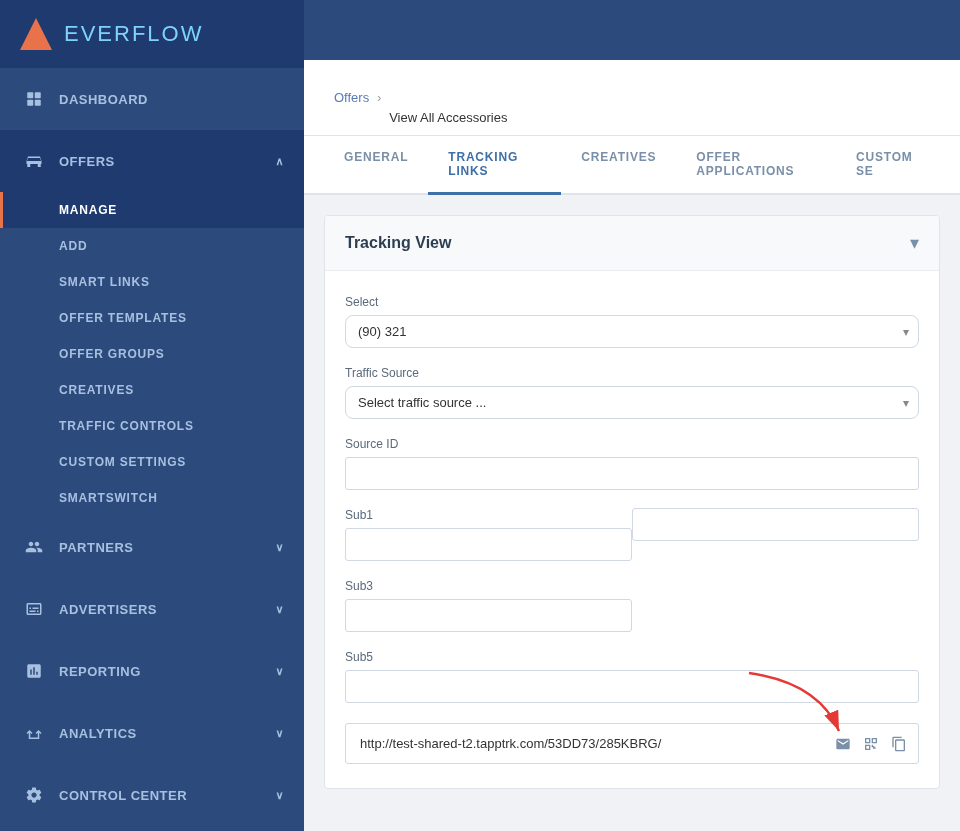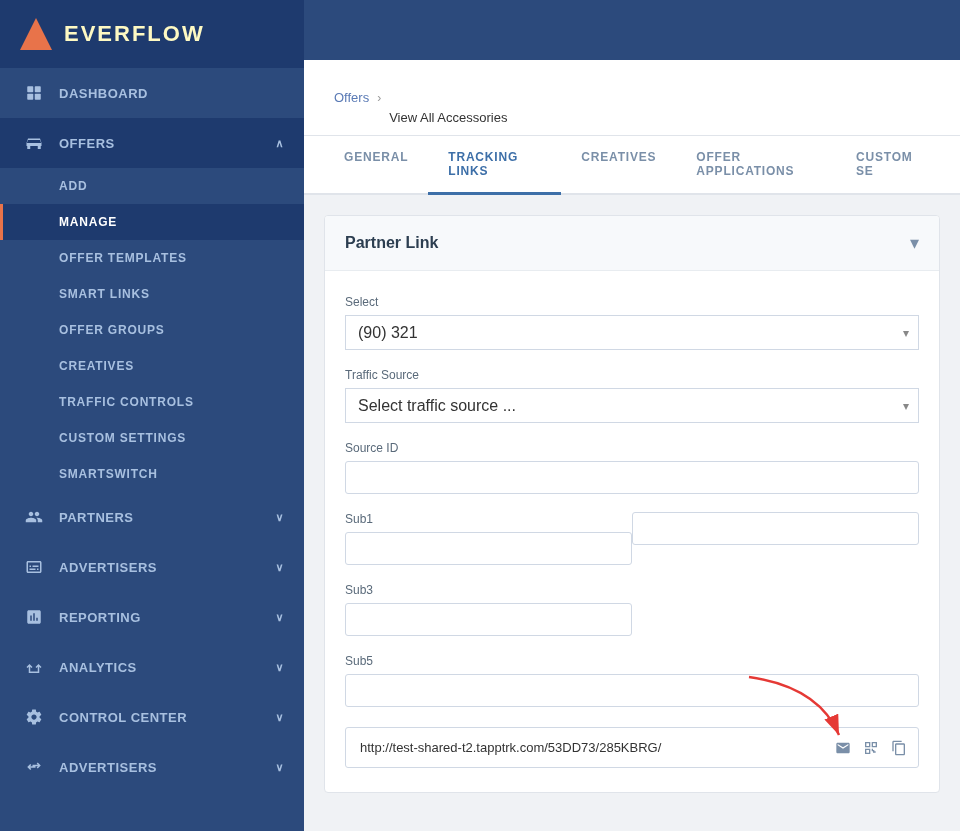--- a/index.html
+++ b/index.html
@@ -23,30 +23,30 @@
       gap: 12px;
     }
     .logo-icon {
       width: 32px;
       height: 32px;
       background: #e8734a;
       clip-path: polygon(50% 0%, 100% 100%, 0% 100%);
       flex-shrink: 0;
     }
     .logo-text {
-      color: #fef9c3;
+      color: #7dd3fc;
       font-size: 22px;
-      font-weight: 700;
+      font-weight: 400;
       letter-spacing: 2px;
     }
 
     .nav-item {
       display: flex;
       align-items: center;
-      padding: 14px 20px;
+      padding: 20px 20px;
       color: #a8c0e0;
       font-size: 13px;
       font-weight: 600;
       letter-spacing: 0.5px;
       cursor: pointer;
       gap: 14px;
       border-left: 3px solid transparent;
       transition: background 0.2s;
     }
     .nav-item.active-parent { background: #1e3a6e; }
@@ -174,22 +174,22 @@
       outline: none;
     }
 
     .form-select-wrapper {
       position: relative;
     }
     .form-select {
       width: 100%;
       padding: 8px 36px 8px 12px;
       border: 1px solid #d0d8e4;
-      border-radius: 0;
-      font-size: 16px;
+      border-radius: 8px;
+      font-size: 13px;
       color: #333;
       background: white;
       appearance: none;
       cursor: pointer;
       outline: none;
     }
     .select-chevron {
       position: absolute;
       right: 10px;
       top: 50%;
@@ -259,24 +259,24 @@
   <div class="nav-item active-parent">
     <span class="nav-icon">
       <svg width="18" height="18" viewBox="0 0 24 24" fill="#a8c0e0">
           <path d="M20 6H4L2 12v4h1v4h4v-4h10v4h4v-4h1v-4L20 6zM4 8h16l1.5 4H2.5L4 8z"></path>
         </svg>
     </span>
     <span>OFFERS</span>
     <span class="chevron">∧</span>
   </div>
 
+  <div class="sub-nav-item active">MANAGE</div>
   <div class="sub-nav-item">ADD</div>
-  <div class="sub-nav-item active">MANAGE</div>
+  <div class="sub-nav-item">SMART LINKS</div>
   <div class="sub-nav-item">OFFER TEMPLATES</div>
-  <div class="sub-nav-item">SMART LINKS</div>
   <div class="sub-nav-item">OFFER GROUPS</div>
   <div class="sub-nav-item">CREATIVES</div>
   <div class="sub-nav-item">TRAFFIC CONTROLS</div>
   <div class="sub-nav-item">CUSTOM SETTINGS</div>
   <div class="sub-nav-item">SMARTSWITCH</div>
 
   <div class="nav-item">
     <span class="nav-icon">
       <svg width="18" height="18" viewBox="0 0 24 24" fill="#a8c0e0">
           <path d="M16 11c1.66 0 2.99-1.34 2.99-3S17.66 5 16 5c-1.66 0-3 1.34-3 3s1.34 3 3 3zm-8 0c1.66 0 2.99-1.34 2.99-3S9.66 5 8 5C6.34 5 5 6.34 5 8s1.34 3 3 3zm0 2c-2.33 0-7 1.17-7 3.5V19h14v-2.5c0-2.33-4.67-3.5-7-3.5zm8 0c-.29 0-.62.02-.97.05 1.16.84 1.97 1.97 1.97 3.45V19h6v-2.5c0-2.33-4.67-3.5-7-3.5z"></path>
@@ -352,21 +352,21 @@
     <div class="tab active">TRACKING LINKS</div>
     <div class="tab">CREATIVES</div>
     <div class="tab">OFFER APPLICATIONS</div>
     <div class="tab">CUSTOM SE</div>
   </div>
 
   <div class="content">
     <div class="card">
 
       <div class="card-header">
-        <span class="card-title">Partner Link</span>
+        <span class="card-title">Tracking View</span>
         <span class="card-chevron">▾</span>
       </div>
 
       <div class="card-body">
 
         <div class="form-group">
           <label class="form-label">Select</label>
           <div class="form-select-wrapper">
             <select class="form-select">
               <option value="(90) 321">(90) 321</option>

